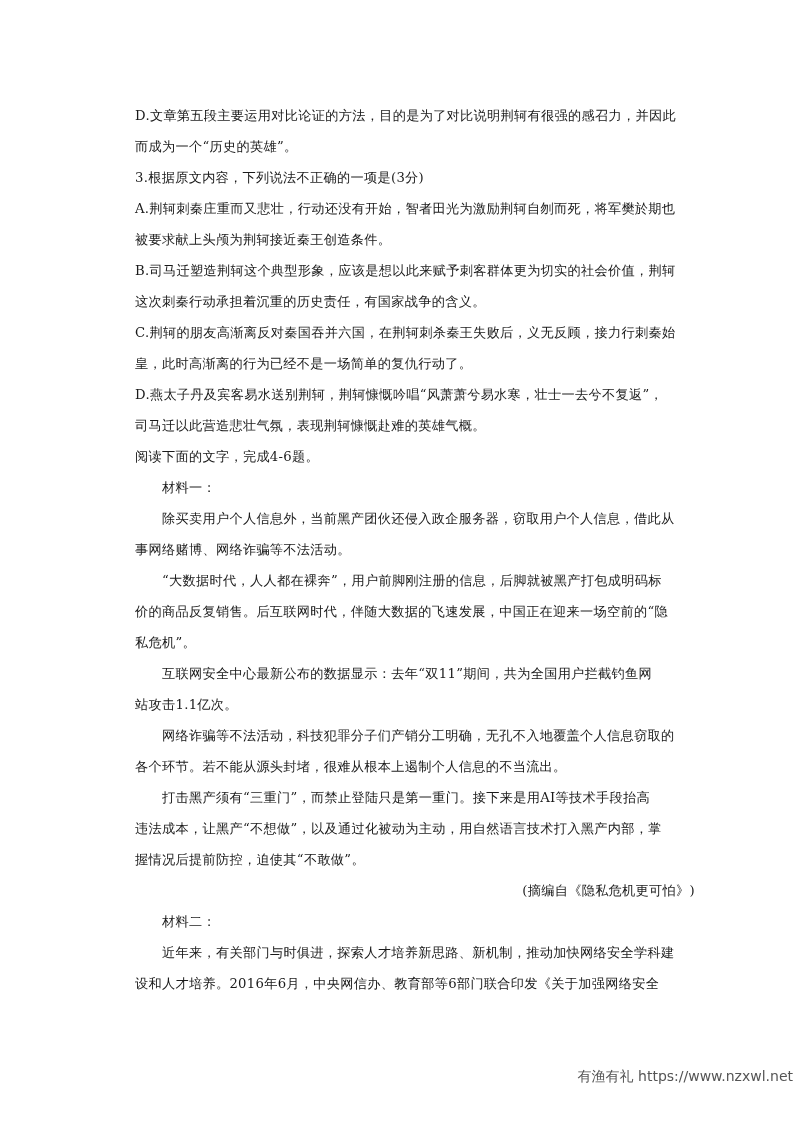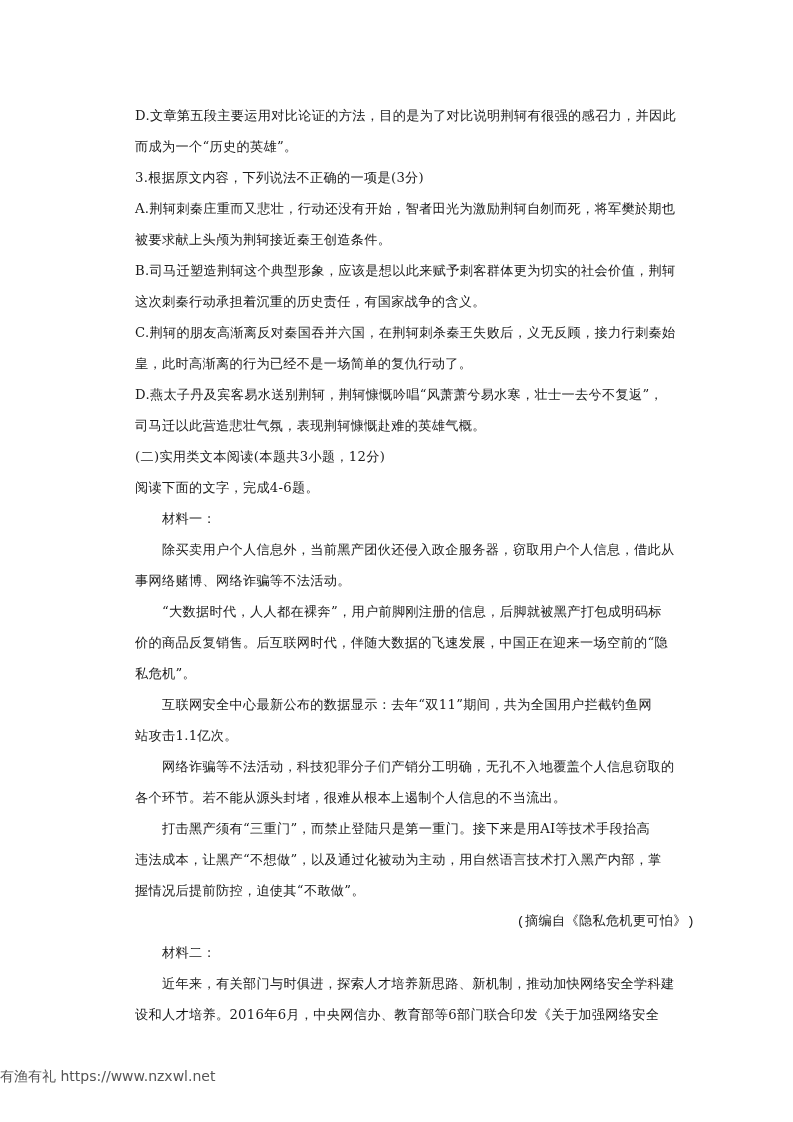--- a/index.html
+++ b/index.html
@@ -1,42 +1,41 @@
 <!DOCTYPE html>
 <html><head>
 <meta charset="utf-8">
 <style>
   html, body { margin: 0; padding: 0; background: #ffffff; }
   body { width: 793px; height: 1122px; position: relative; overflow: hidden;
          font-family: "DejaVu Serif", "Liberation Serif", serif; color: #1a1a1a; }
   .page { position: absolute; left: 118px; top: 100px; width: 560px; margin-left: 17px; }
   .line { font-size: 13.2px; line-height: 31px; height: 31px; white-space: nowrap; letter-spacing: 0.3px; }
   .indent { padding-left: 27px; }
-  .right { text-align: right; font-family: Liberation Mono, monospace; }
-  .footer { position: absolute; left: 0; width: 793px; top: 1068px; text-align: left;
+  .right { text-align: right; }
+  .footer { position: absolute; left: 0; width: 793px; top: 1068px; text-align: right;
             font-family: "DejaVu Sans", "Liberation Sans", sans-serif; font-size: 14px; color: #555555; }
 </style>
 </head>
 <body>
 
 <div class="page">
   <div class="line">D.文章第五段主要运用对比论证的方法，目的是为了对比说明荆轲有很强的感召力，并因此</div>
   <div class="line">而成为一个“历史的英雄”。</div>
 
   <div class="line">3.根据原文内容，下列说法不正确的一项是(3分)</div>
   <div class="line">A.荆轲刺秦庄重而又悲壮，行动还没有开始，智者田光为激励荆轲自刎而死，将军樊於期也</div>
   <div class="line">被要求献上头颅为荆轲接近秦王创造条件。</div>
   <div class="line">B.司马迁塑造荆轲这个典型形象，应该是想以此来赋予刺客群体更为切实的社会价值，荆轲</div>
   <div class="line">这次刺秦行动承担着沉重的历史责任，有国家战争的含义。</div>
   <div class="line">C.荆轲的朋友高渐离反对秦国吞并六国，在荆轲刺杀秦王失败后，义无反顾，接力行刺秦始</div>
   <div class="line">皇，此时高渐离的行为已经不是一场简单的复仇行动了。</div>
   <div class="line">D.燕太子丹及宾客易水送别荆轲，荆轲慷慨吟唱“风萧萧兮易水寒，壮士一去兮不复返”，</div>
   <div class="line">司马迁以此营造悲壮气氛，表现荆轲慷慨赴难的英雄气概。</div>
 
-  <div class="line">(二)实用类文本阅读(本题共3小题，12分)</div>
   <div class="line">阅读下面的文字，完成4-6题。</div>
 
   <div class="line indent">材料一：</div>
   <div class="line indent">除买卖用户个人信息外，当前黑产团伙还侵入政企服务器，窃取用户个人信息，借此从</div>
   <div class="line">事网络赌博、网络诈骗等不法活动。</div>
   <div class="line indent">“大数据时代，人人都在裸奔”，用户前脚刚注册的信息，后脚就被黑产打包成明码标</div>
   <div class="line">价的商品反复销售。后互联网时代，伴随大数据的飞速发展，中国正在迎来一场空前的“隐</div>
   <div class="line">私危机”。</div>
   <div class="line indent">互联网安全中心最新公布的数据显示：去年“双11”期间，共为全国用户拦截钓鱼网</div>
   <div class="line">站攻击1.1亿次。</div>

